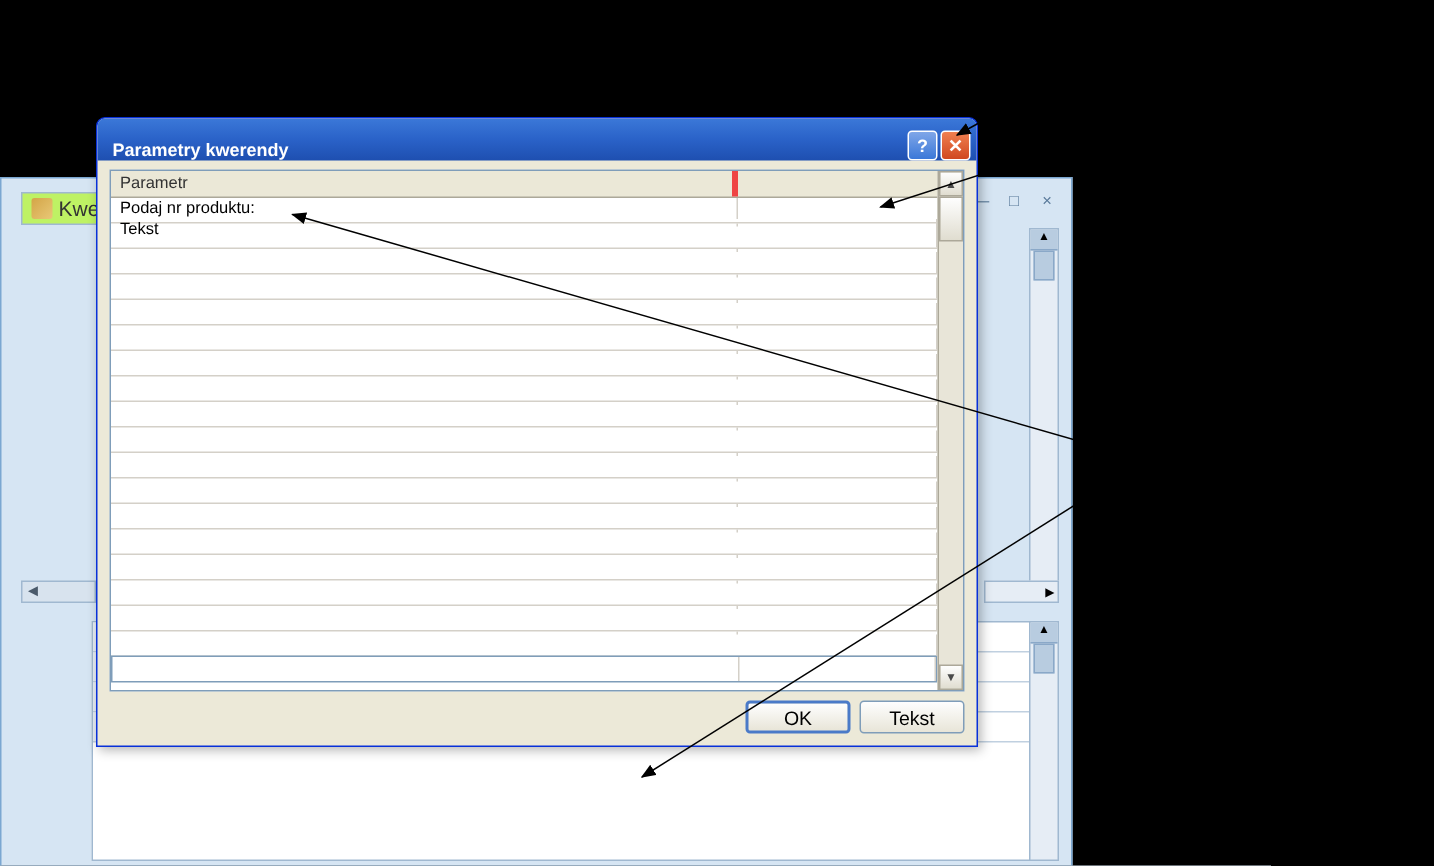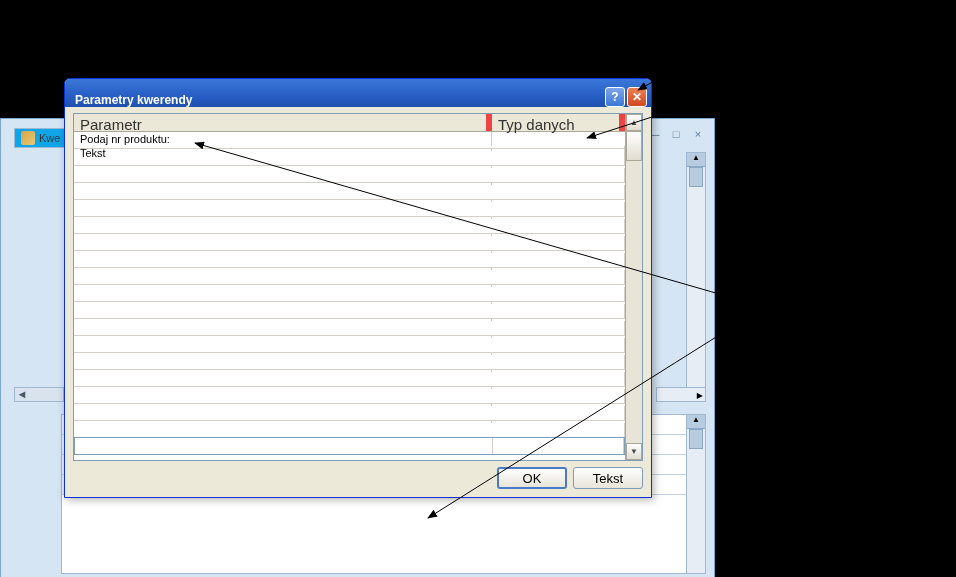--- a/index.html
+++ b/index.html
@@ -22,24 +22,24 @@
       top: 118px;
       width: 715px;
       height: 460px;
       background: #d6e5f3;
       border: 1px solid #7ba7d1;
     }
     .bg-tab {
       position: absolute;
       left: 13px;
       top: 9px;
-      background: #0ea5e9;
+      background: #bef264;
       border: 1px solid #a0b8d0;
       padding: 2px 6px;
-      font-size: 11px;
+      font-size: 14px;
       color: #333;
       display: flex;
       align-items: center;
       gap: 4px;
     }
     .bg-tab-icon {
       width: 14px;
       height: 14px;
       background: linear-gradient(135deg, #d4a547, #e8c877);
       border-radius: 2px;
@@ -243,22 +243,22 @@
     }
     .grid-header {
       display: flex;
       background: #ebe8d7;
       border-bottom: 1px solid #aca899;
       height: 18px;
     }
     .grid-header-cell {
       padding: 2px 6px;
       color: #333;
-      border-right: 6px solid #ef4444;
-      font-size: 15px;
+      border-right: 4px solid #ef4444;
+      font-size: 11px;
     }
     .col-param {
       width: 418px;
     }
     .col-type {
       flex: 1;
     }
     .grid-data {
       flex: 1;
       overflow: hidden;
@@ -423,21 +423,20 @@
     <div class="titlebar-buttons">
       <div class="titlebar-btn help-btn">?</div>
       <div class="titlebar-btn close-btn">✕</div>
     </div>
   </div>
   <div class="dialog-body">
     <div class="grid-container">
       <div class="grid-main">
         <div class="grid-header">
           <div class="grid-header-cell col-param">Parametr</div>
-          <div class="grid-header-cell col-type">Typ danych</div>
         </div>
         <div class="grid-data">
           <div class="grid-row">
             <div class="grid-cell col-param">Podaj nr produktu:</div>
             <div class="grid-cell col-type">
               <span>Tekst</span>
               <span class="dropdown-arrow"></span>
             </div>
           </div>
           <div class="grid-row">

